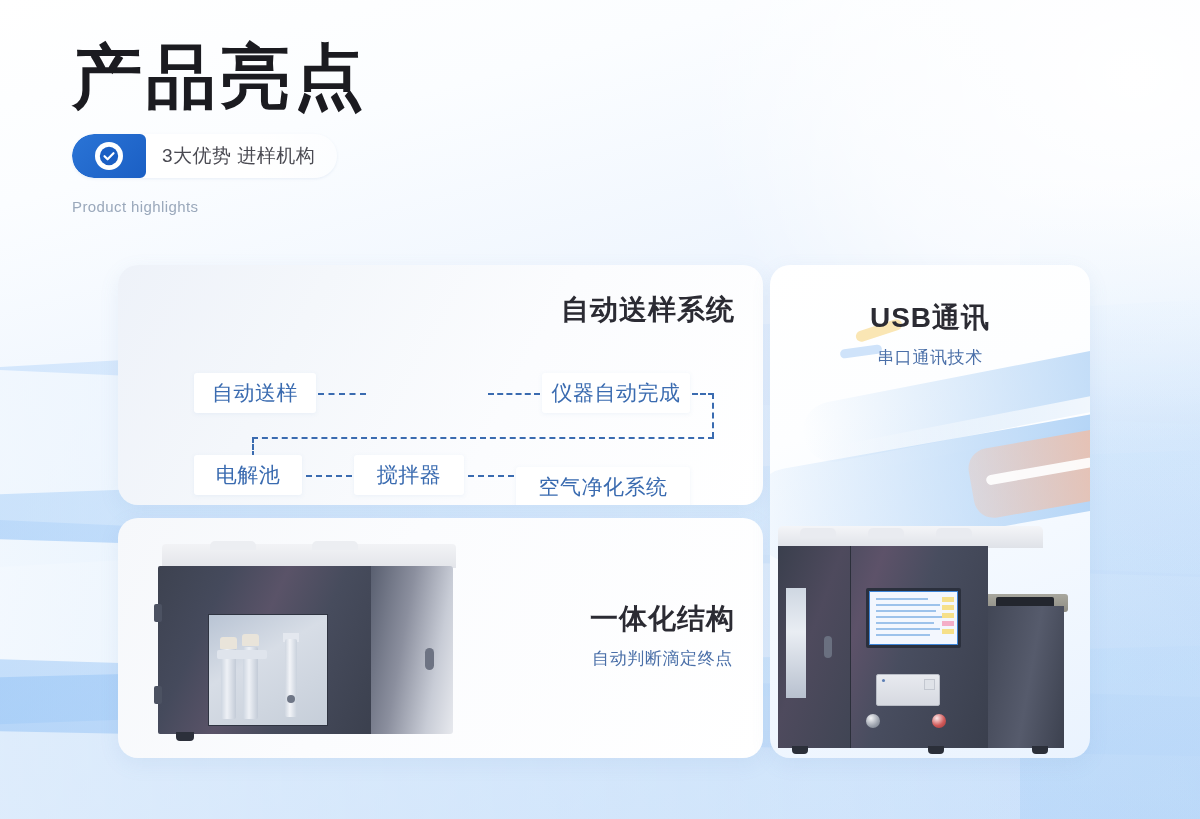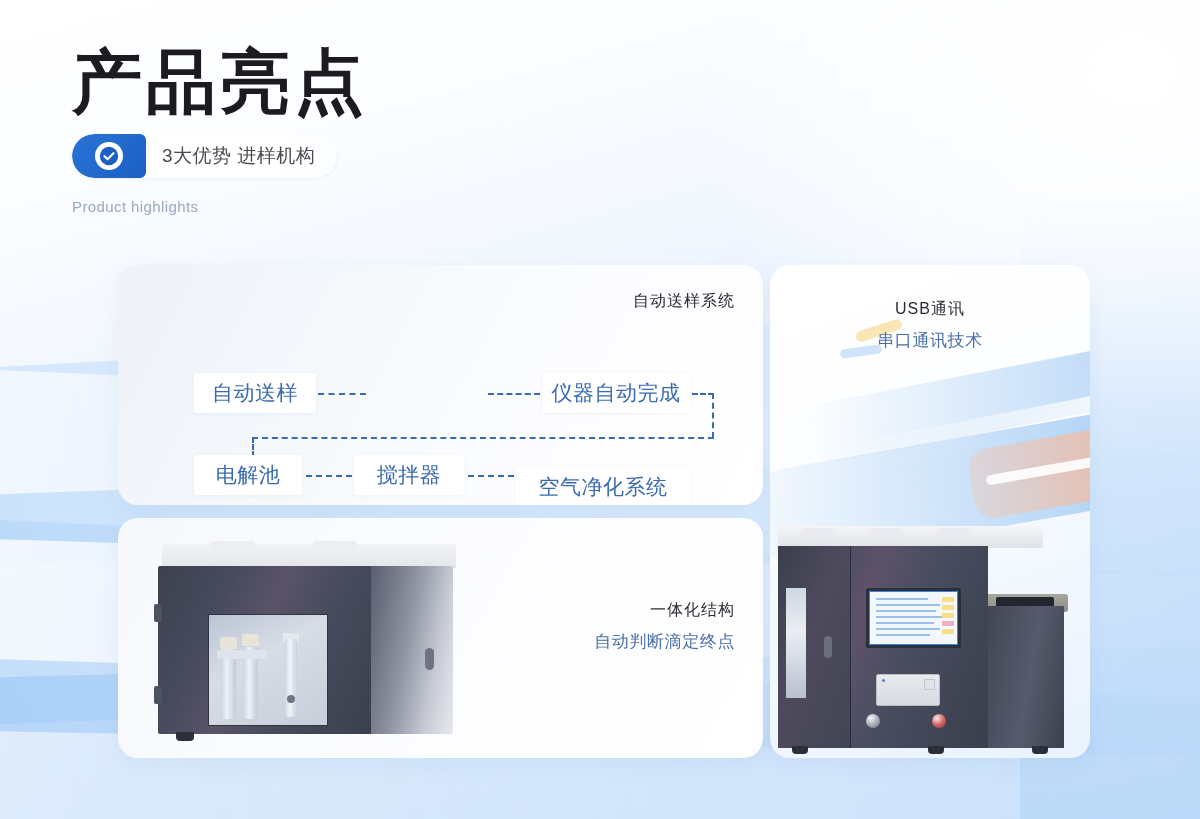--- a/index.html
+++ b/index.html
@@ -38,21 +38,21 @@
   .bg-right-band{
     position:absolute;right:0;top:180px;width:180px;height:639px;
     background:linear-gradient(180deg,rgba(255,255,255,.35),rgba(186,219,251,.25) 40%,rgba(160,203,247,.35));
   }
 
   
   .header{position:absolute;left:72px;top:46px;}
   .title{
     font-size:70px;font-weight:700;color:#1b1b20;letter-spacing:4px;
     line-height:1.05;margin:0;
-    font-family:Liberation Serif, serif;
+    font-family:Liberation Mono, monospace;
   }
   .badge{
     margin-top:14px;display:inline-flex;align-items:stretch;
     height:44px;border-radius:22px;overflow:hidden;
     background:linear-gradient(90deg,#ffffff 0%,#ffffff 70%,rgba(255,255,255,.45) 100%);
     box-shadow:0 1px 3px rgba(80,120,180,.10);
   }
   .badge-left{
     width:74px;background:linear-gradient(135deg,#2a74d6 0%,#1b5fc4 100%);
     display:flex;align-items:center;justify-content:center;
@@ -84,21 +84,21 @@
     left:118px;top:518px;width:645px;height:240px;
     background:linear-gradient(118deg,#f6f8fb 0%,#fbfcfe 40%,#ffffff 100%);
   }
   .card-usb{
     left:770px;top:265px;width:320px;height:493px;
     background:linear-gradient(160deg,#ffffff 0%,#fdfeff 30%,#f4f9ff 60%,#eaf3fe 100%);
   }
 
   .card-head{position:absolute;right:28px;text-align:right;}
   .card-title{
-    font-size:16px;font-weight:400;color:#2b2b33;letter-spacing:1px;margin:0;
+    font-size:28px;font-weight:700;color:#2b2b33;letter-spacing:1px;margin:0;
   }
   .card-sub{
     margin-top:9px;font-size:17px;color:#6d7e99;letter-spacing:.6px;
   }
   .card-sub.blue{color:#4a6fa8;text-align:center;}
 
   
   .flow{position:absolute;left:0;top:108px;width:100%;height:130px;}
   .chip{
     position:absolute;background:#fff;color:#3a6bb0;

